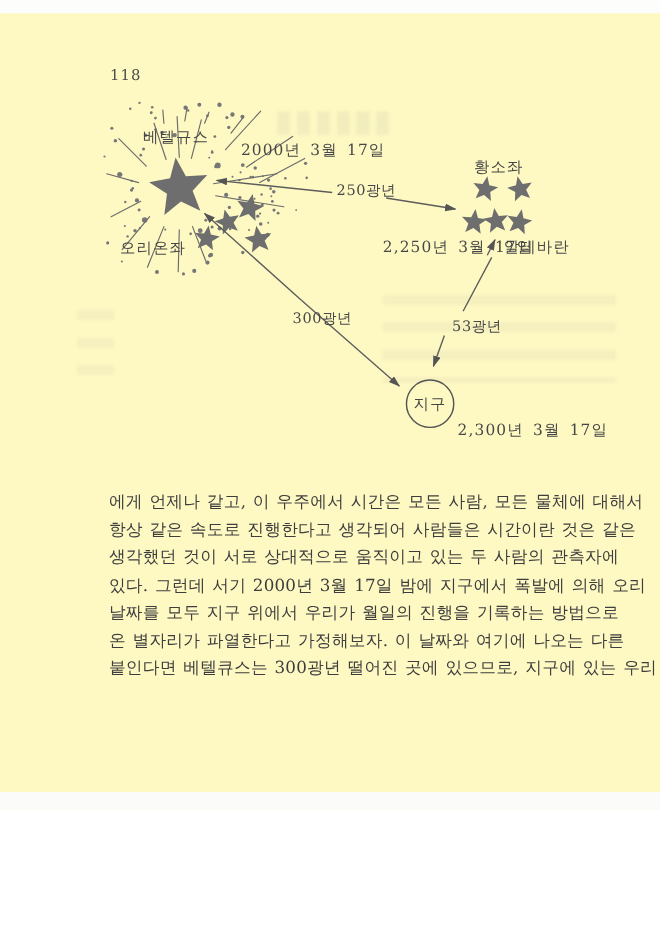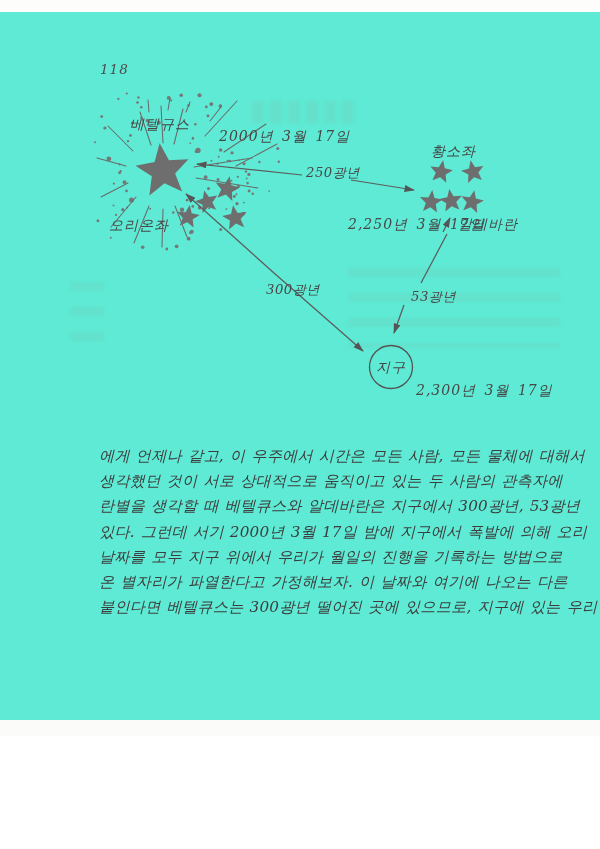--- a/index.html
+++ b/index.html
@@ -1,23 +1,22 @@
 <!DOCTYPE html>
 <html><head>
 <meta charset="utf-8">
 <style>
   html,body{margin:0;padding:0;}
   .page{
     position:relative;
     width:600px;height:736px;
-    background:#5eead4;
+    background:#fef9c3;
     overflow:hidden;
     font-family:"DejaVu Serif","Liberation Serif",serif;
     color:#3e3e3e;
-    font-style:italic;
   }
   .edge-strip{position:absolute;left:0;width:600px;background:#fdfdfc;}
   .edge-top{top:0;height:12px;}
   .edge-bottom{bottom:0;height:16px;background:#fbfbfa;}
   .page-number{
     position:absolute;left:100px;top:61px;
     font-size:13.5px;letter-spacing:1px;color:#4c4c4c;
   }
   .diagram{position:absolute;left:0;top:0;}
   .diagram text{
@@ -233,21 +232,21 @@
     <text class="lbl" x="458" y="229">알테바란</text>
     <text class="dist" x="306" y="177">250광년</text>
     <text class="dist" x="266" y="294">300광년</text>
     <text class="dist" x="411" y="301">53광년</text>
     <text class="lbl" x="391" y="372" text-anchor="middle">지구</text>
     <text class="lbl" x="416" y="395">2,300년 3월 17일</text>
   </svg>
 
   <div class="bodytext">
     <div class="bodyline">에게 언제나 같고, 이 우주에서 시간은 모든 사람, 모든 물체에 대해서</div>
+    <div class="bodyline">항상 같은 속도로 진행한다고 생각되어 사람들은 시간이란 것은 같은</div>
     <div class="bodyline">생각했던 것이 서로 상대적으로 움직이고 있는 두 사람의 관측자에</div>
-    <div class="bodyline">란별을 생각할 때 베텔큐스와 알데바란은 지구에서 300광년, 53광년</div>
     <div class="bodyline">있다. 그런데 서기 2000년 3월 17일 밤에 지구에서 폭발에 의해 오리</div>
     <div class="bodyline">날짜를 모두 지구 위에서 우리가 월일의 진행을 기록하는 방법으로</div>
     <div class="bodyline">온 별자리가 파열한다고 가정해보자. 이 날짜와 여기에 나오는 다른</div>
     <div class="bodyline">붙인다면 베텔큐스는 300광년 떨어진 곳에 있으므로, 지구에 있는 우리</div>
   </div>
 
 </div>
 
 </body></html>

